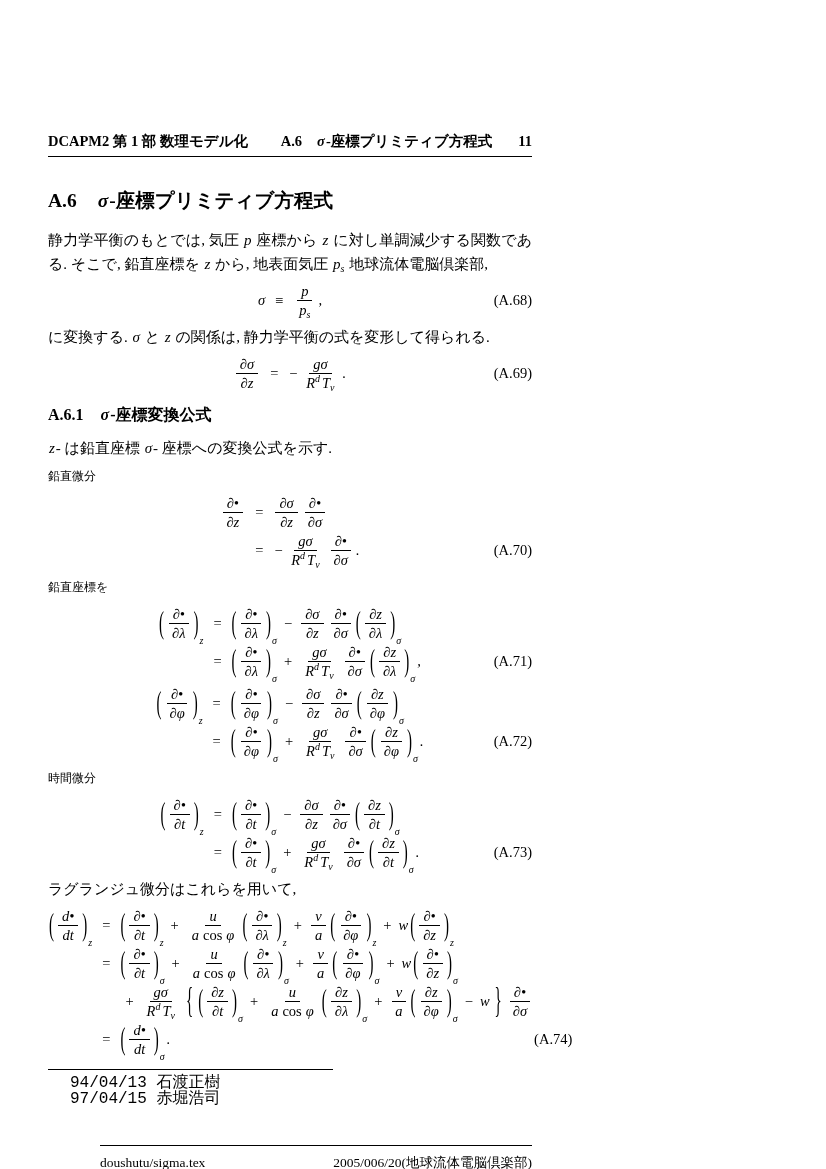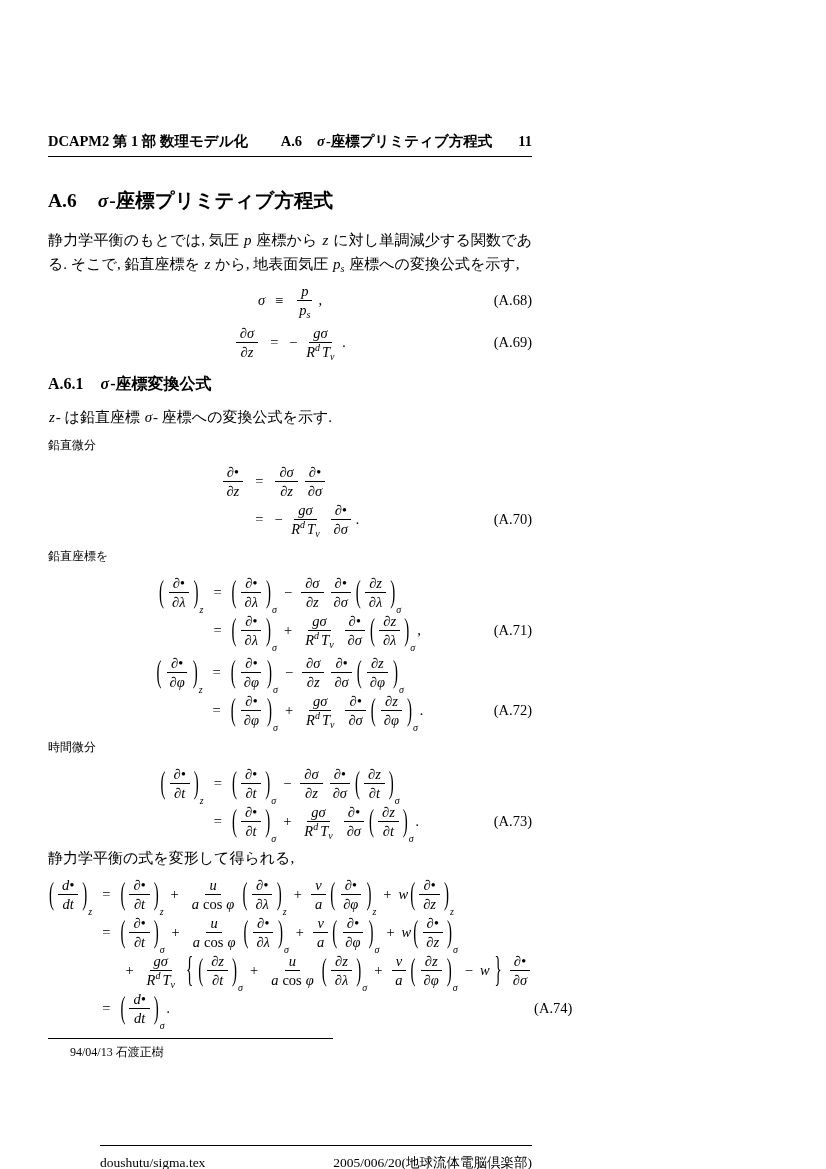--- a/index.html
+++ b/index.html
@@ -37,21 +37,21 @@
   .fd{display:flex;align-items:center;justify-content:center;padding:1px 3px 0;line-height:16px;}
   .pgroup{display:inline-flex;align-items:center;margin:0 1px;}
   .pinner{display:inline-flex;align-items:center;padding:0 1px;}
   .bigp{display:inline-block;transform:scaleY(2.1);font-size:15px;}
   .bigd{display:inline-block;transform:scaleY(2.35);font-size:15px;margin:0 4px;}
   .psub{font-size:10px;font-style:italic;align-self:flex-end;transform:translateY(5px);margin-left:1px;}
   sup.ms,sub.ms{font-size:10px;font-style:italic;line-height:0;}
   sup.ms{vertical-align:6px;}
   sub.ms{vertical-align:-3px;}
   
-  .footnotes{margin-top:12px;font-size:12px;line-height:16px;}
+  .footnotes{margin-top:12px;font-size:16px;line-height:16px;font-family:Liberation Mono, monospace;}
   .fnrule{width:285px;border-top:1px solid #000;margin:3px 0 5px;}
   .fnline{padding-left:22px;}
   
   .footer{position:absolute;left:100px;right:140px;top:1097px;font-size:13.5px;}
   .ftrule{border-top:1px solid #000;margin-bottom:8px;}
   .ftrow{display:flex;justify-content:space-between;align-items:baseline;}
 </style>
 </head>
 <body>
 
@@ -64,21 +64,21 @@
       <span class="rh-title"><span class="mi">σ</span><span class="tx">-座標プリミティブ方程式</span></span>
       <span class="rh-page">11</span>
     </span>
   </div>
 
   <h1 class="sec">
     <span class="sec-num">A.6</span>
     <span class="sec-title"><span class="mi">σ</span><span class="tx">-座標プリミティブ方程式</span></span>
   </h1>
 
-  <p class="body"><span class="tx">静力学平衡のもとでは, 気圧 </span><span class="mi">p</span><span class="tx"> 座標から </span><span class="mi">z</span><span class="tx"> に対し単調減少する関数である. そこで, 鉛直座標を </span><span class="mi">z</span><span class="tx"> から, 地表面気圧 </span><span class="mi">p<sub class="ms">s</sub></span><span class="tx"> 座標への変換公式を示す,</span></p>
+  <p class="body"><span class="tx">静力学平衡のもとでは, 気圧 </span><span class="mi">p</span><span class="tx"> 座標から </span><span class="mi">z</span><span class="tx"> に対し単調減少する関数である. そこで, 鉛直座標を </span><span class="mi">z</span><span class="tx"> から, 地表面気圧 </span><span class="mi">p<sub class="ms">s</sub></span><span class="tx"> 地球流体電脳倶楽部,</span></p>
 
   <div class="eq">
       <span class="eq-sp"></span>
       <span class="eq-lhs">
         <span class="mi">σ</span>
       </span>
       <span class="eq-rel">≡</span>
       <span class="eq-rhs">
         <span class="frac">
           <span class="fn">
@@ -86,20 +86,21 @@
           </span>
           <span class="fd">
             <span class="mi">p<sub class="ms">s</sub></span>
           </span>
         </span>
         <span class="mi">,</span>
       </span>
       <span class="eq-numcell"><span>(A.68)</span></span>
     </div>
 
+  <p class="body"><span class="tx">に変換する. </span><span class="mi">σ</span><span class="tx"> と </span><span class="mi">z</span><span class="tx"> の関係は, 静力学平衡の式を変形して得られる.</span></p>
 
   <div class="eq">
       <span class="eq-sp"></span>
       <span class="eq-lhs">
         <span class="frac">
           <span class="fn">
             <span class="mi">∂σ</span>
           </span>
           <span class="fd">
             <span class="mi">∂z</span>
@@ -565,21 +566,21 @@
             </span>
           </span>
           <span class="bigp">)</span>
           <span class="psub">σ</span>
         </span>
         <span class="mi">.</span>
       </span>
       <span class="eq-numcell"><span>(A.73)</span></span>
     </div>
 
-  <p class="body">静力学平衡の式を変形して得られる,</p>
+  <p class="body">ラグランジュ微分はこれらを用いて,</p>
   <div class="eq">
       <span class="eq-sp"></span>
       <span class="eq-lhs">
         <span class="pgroup">
           <span class="bigp">(</span>
           <span class="pinner">
             <span class="frac">
               <span class="fn">
                 <span class="mi">d•</span>
               </span>
@@ -879,20 +880,21 @@
           <span class="psub">σ</span>
         </span>
         <span class="mi">.</span>
       </span>
       <span class="eq-numcell"><span>(A.74)</span></span>
     </div>
 
   <div class="footnotes">
     <div class="fnrule"></div>
     <div class="fnline">94/04/13 石渡正樹</div>
+    <div class="fnline">97/04/15 赤堀浩司</div>
   </div>
 
   <div class="footer">
     <div class="ftrule"></div>
     <div class="ftrow">
       <span>doushutu/sigma.tex</span>
       <span>2005/006/20(地球流体電脳倶楽部)</span>
     </div>
   </div>
 

